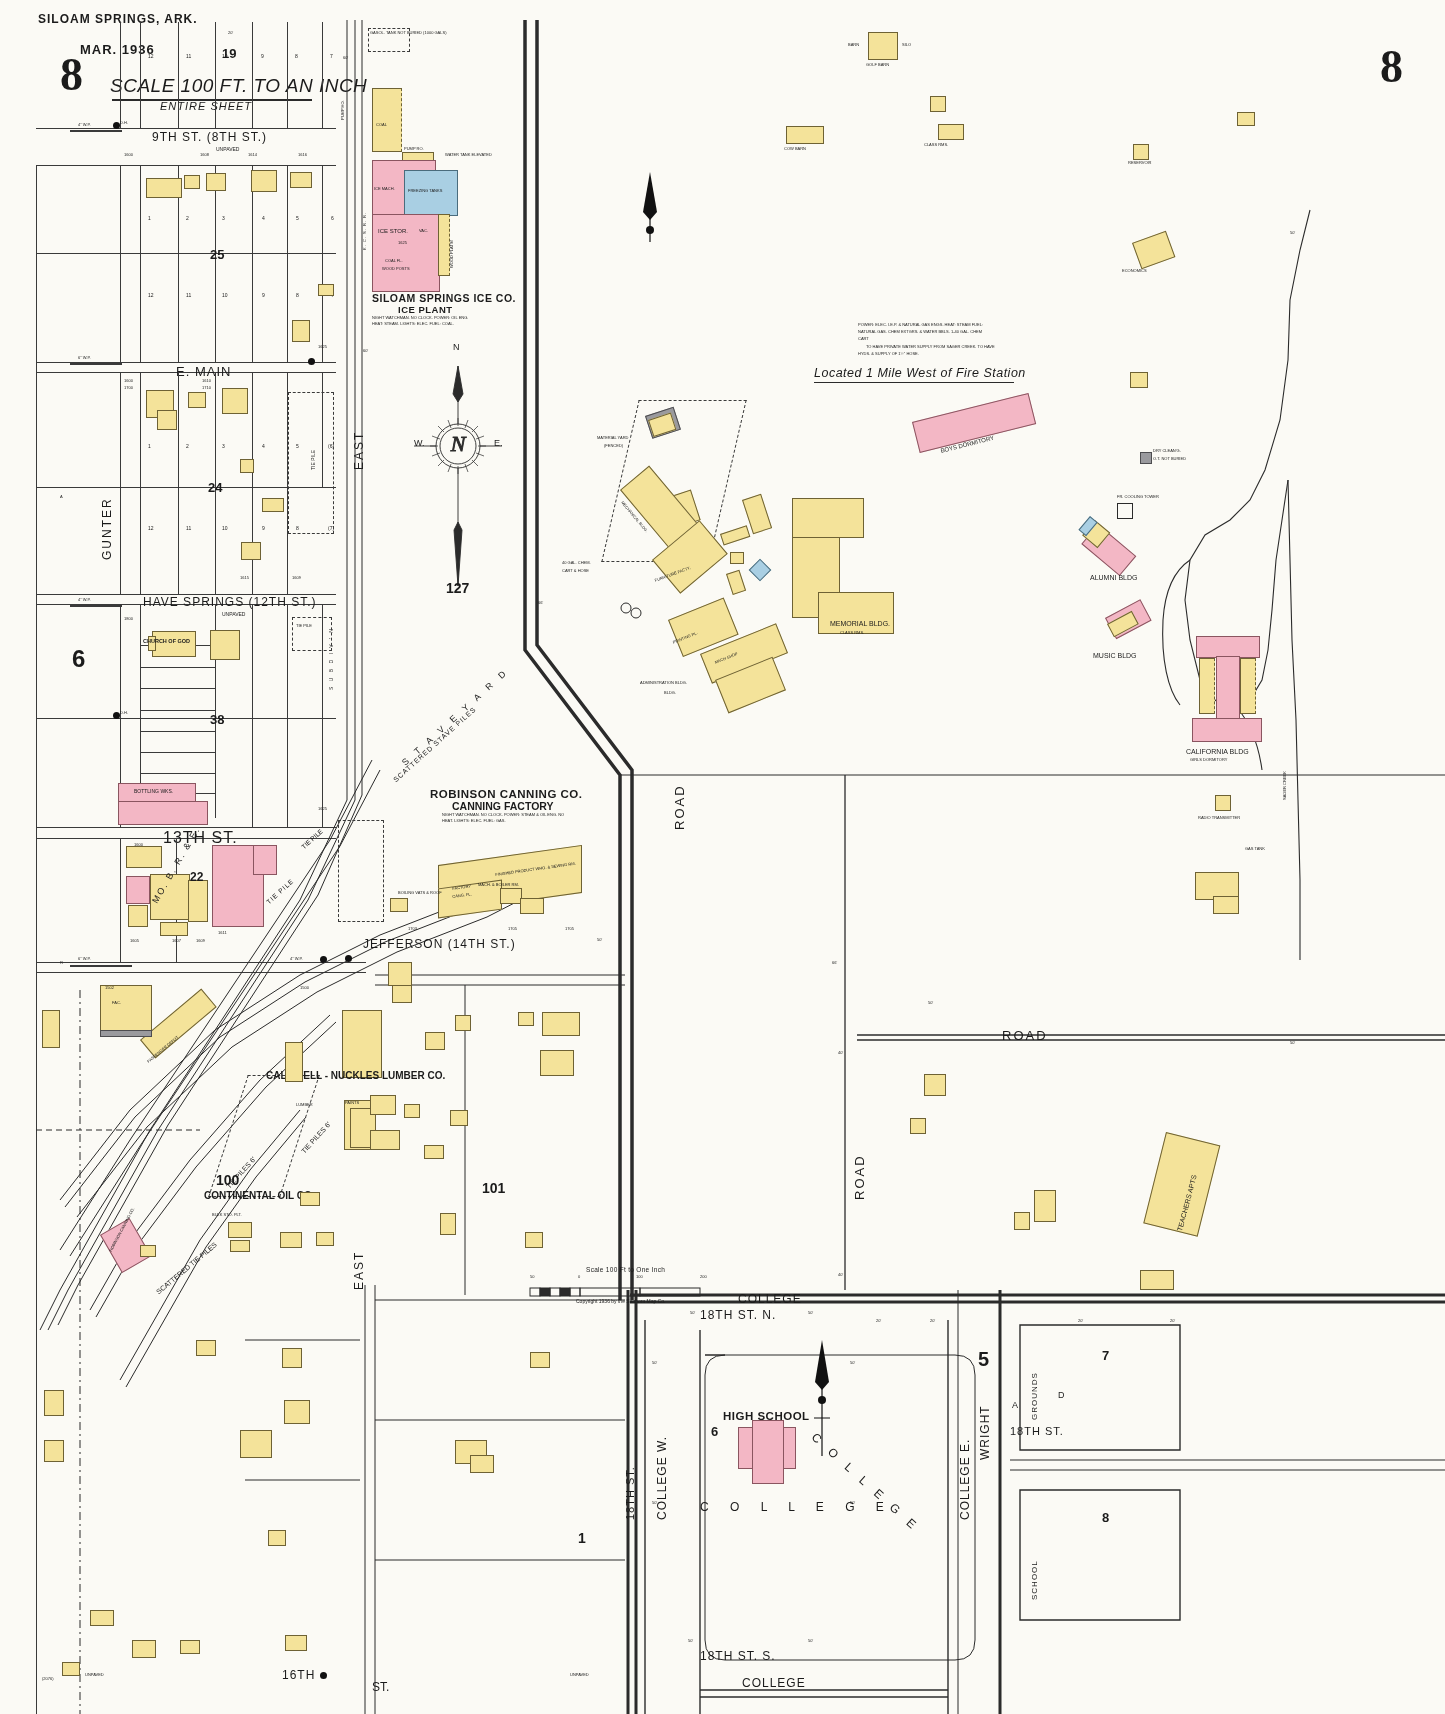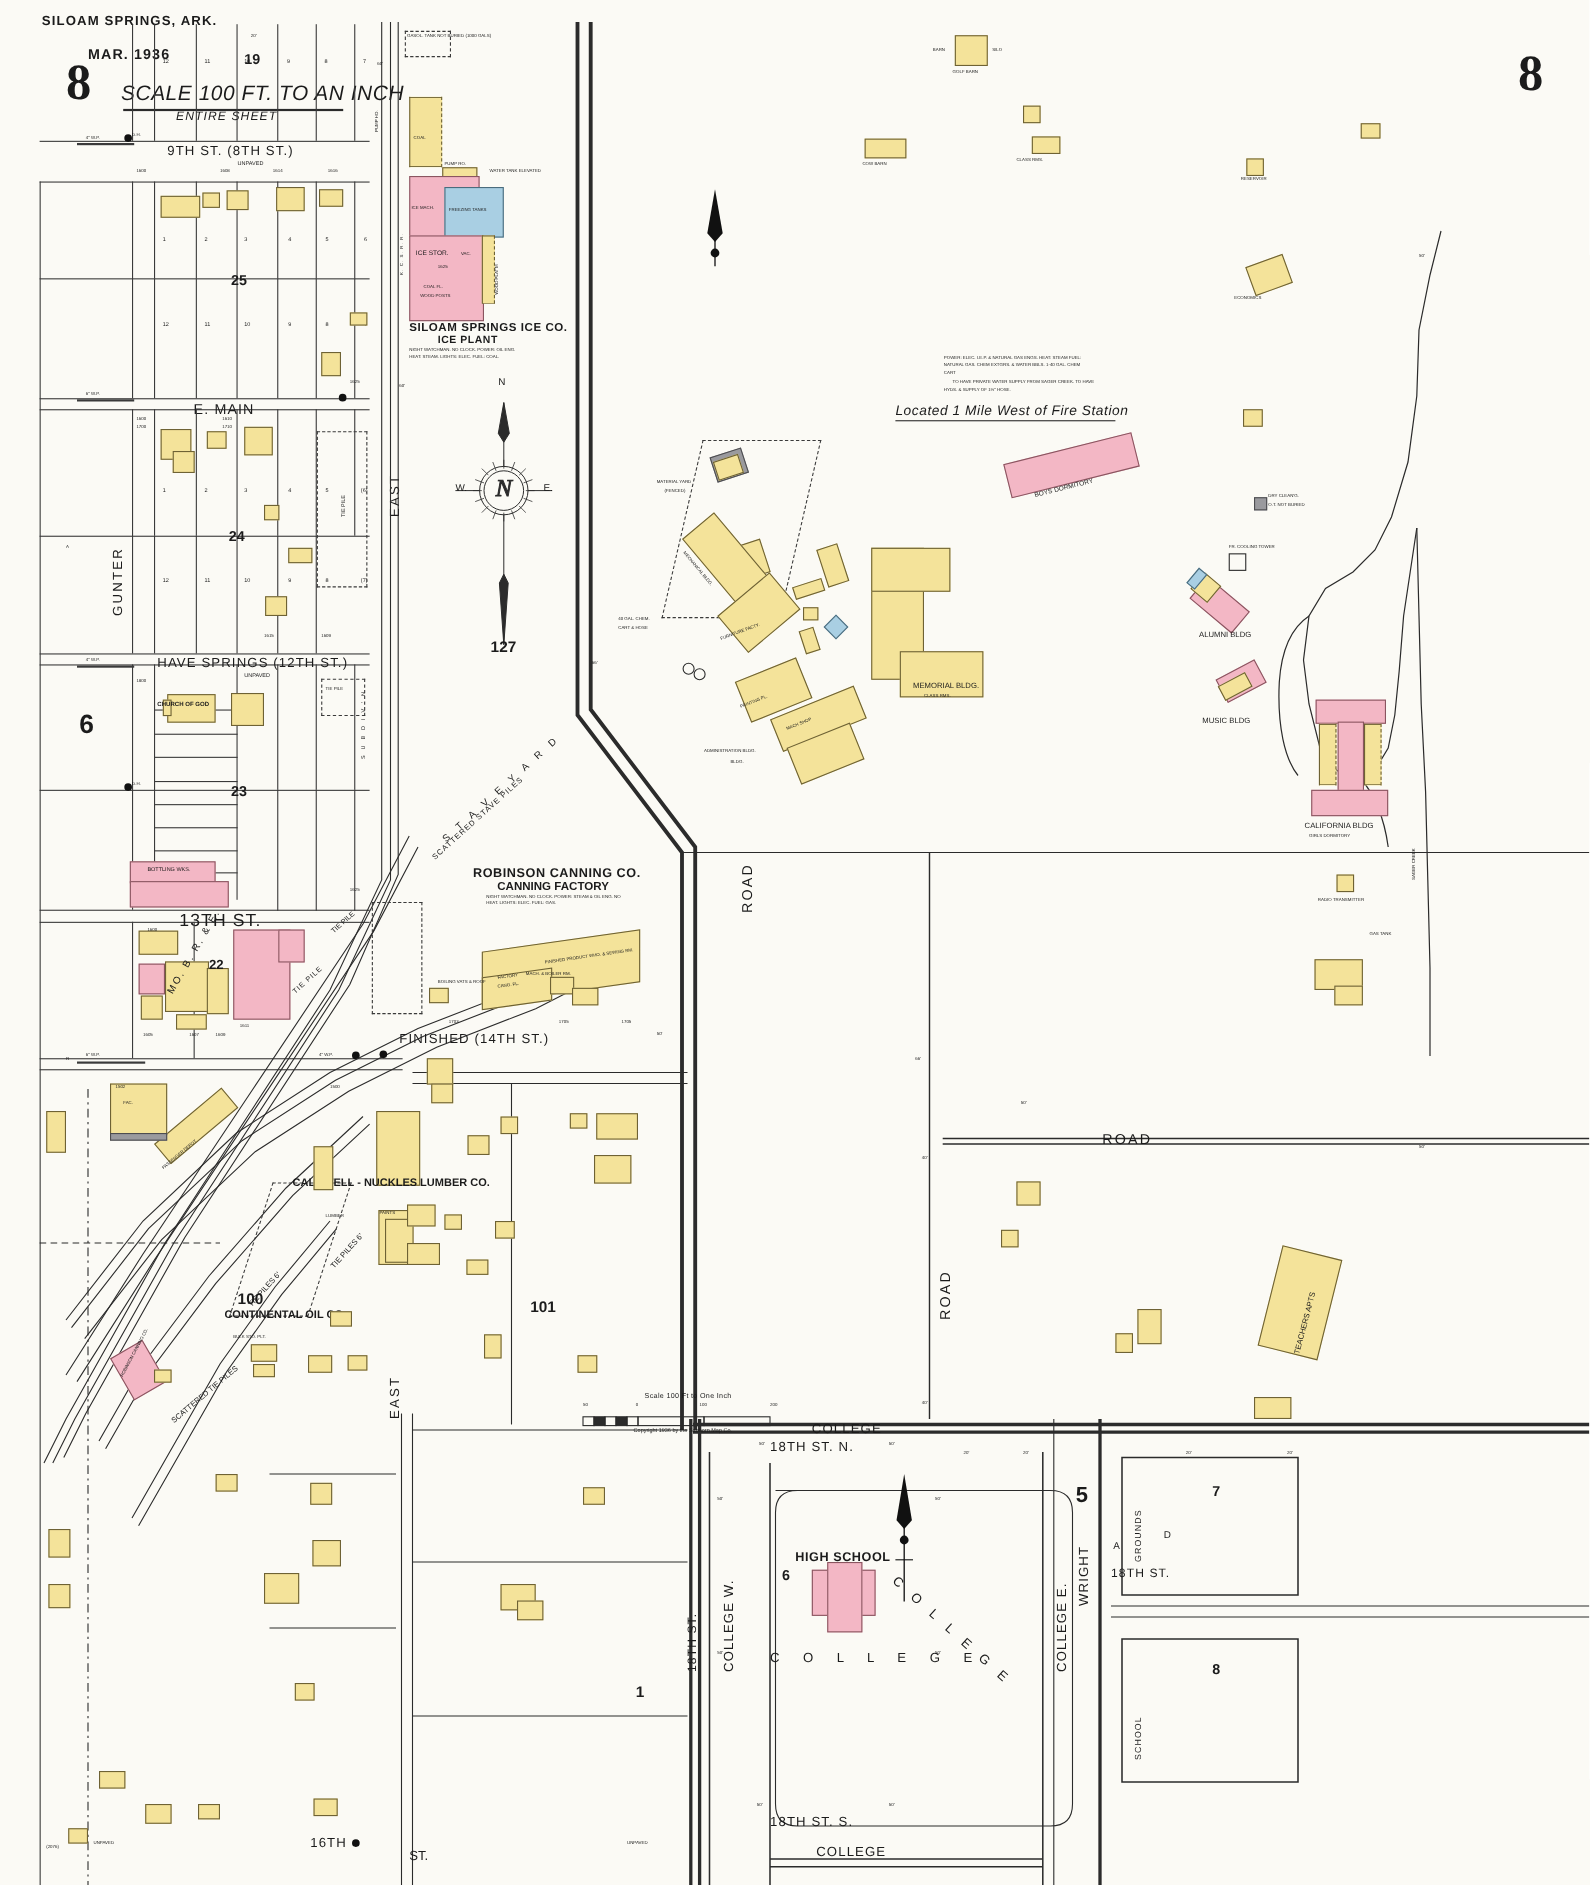--- a/index.html
+++ b/index.html
@@ -157,21 +157,21 @@
   <div class="thin" style="left:287px;top:718px;width:1px;height:110px;"></div>
   <div class="thin" style="left:322px;top:718px;width:1px;height:110px;"></div>
   <div class="thin" style="left:140px;top:645px;width:76px;height:1px;"></div>
   <div class="thin" style="left:140px;top:667px;width:76px;height:1px;"></div>
   <div class="thin" style="left:140px;top:688px;width:76px;height:1px;"></div>
   <div class="thin" style="left:140px;top:710px;width:76px;height:1px;"></div>
   <div class="thin" style="left:140px;top:731px;width:76px;height:1px;"></div>
   <div class="thin" style="left:140px;top:752px;width:76px;height:1px;"></div>
   <div class="thin" style="left:140px;top:773px;width:76px;height:1px;"></div>
   <div class="thin" style="left:140px;top:793px;width:76px;height:1px;"></div>
-  <div class="lbl" style="left:210px;top:712px;font-size:13px;font-weight:bold;">23</div>
+  <div class="lbl" style="left:210px;top:712px;font-size:13px;font-weight:bold;">38</div>
   <div class="lbl" style="left:72px;top:645px;font-size:24px;font-weight:bold;">6</div>
 
   <div class="bldgY" style="left:152px;top:631px;width:42px;height:24px;"></div>
   <div class="bldgY" style="left:148px;top:636px;width:6px;height:13px;"></div>
   <div class="lbl tiny2" style="left:143px;top:638px;font-size:5.5px;font-weight:bold;">CHURCH OF GOD</div>
   <div class="bldgY" style="left:210px;top:630px;width:28px;height:28px;"></div>
 
   <div class="bldgP" style="left:118px;top:783px;width:76px;height:18px;"></div>
   <div class="bldgP" style="left:118px;top:801px;width:88px;height:22px;"></div>
   <div class="lbl tiny2" style="left:134px;top:788px;font-size:5px;">BOTTLING WKS.</div>
@@ -367,21 +367,21 @@
   <div class="bldgY" style="left:438px;top:884px;width:62px;height:28px;transform:skewY(-8deg);"></div>
   <div class="lbl tiny2 rotm" style="left:495px;top:872px;transform:rotate(-8deg);">FINISHED PRODUCT WHO. &amp; SEWING RM.</div>
   <div class="lbl tiny2 rotm" style="left:452px;top:886px;transform:rotate(-8deg);">FACTORY</div>
   <div class="lbl tiny2 rotm" style="left:452px;top:894px;transform:rotate(-8deg);">CANG. FL.</div>
   <div class="bldgY" style="left:500px;top:888px;width:20px;height:14px;"></div>
   <div class="lbl tiny2" style="left:478px;top:882px;">MACH. &amp; BOILER RM.</div>
   <div class="bldgY" style="left:520px;top:898px;width:22px;height:14px;"></div>
   <div class="lbl tiny2" style="left:398px;top:890px;">BOILING VATS &amp; ROOF</div>
   <div class="bldgY" style="left:390px;top:898px;width:16px;height:12px;"></div>
 
-  <div class="lbl" style="left:363px;top:937px;font-size:12px;letter-spacing:1px;">FINISHED    (14TH    ST.)</div>
+  <div class="lbl" style="left:363px;top:937px;font-size:12px;letter-spacing:1px;">JEFFERSON    (14TH    ST.)</div>
   <div class="lbl tiny2" style="left:408px;top:926px;">1703</div>
   <div class="lbl tiny2" style="left:508px;top:926px;">1705</div>
   <div class="lbl tiny2" style="left:565px;top:926px;">1705</div>
   <div class="lbl tiny2" style="left:597px;top:937px;">50'</div>
   <div class="dot" style="left:345px;top:955px;"></div>
 
   <div class="bldgY" style="left:342px;top:1010px;width:38px;height:66px;"></div>
   <div class="bldgY" style="left:344px;top:1100px;width:28px;height:48px;"></div>
   <div class="bldgY" style="left:350px;top:1108px;width:24px;height:38px;"></div>
   <div class="lbl tiny2" style="left:345px;top:1100px;">PAINTS</div>

